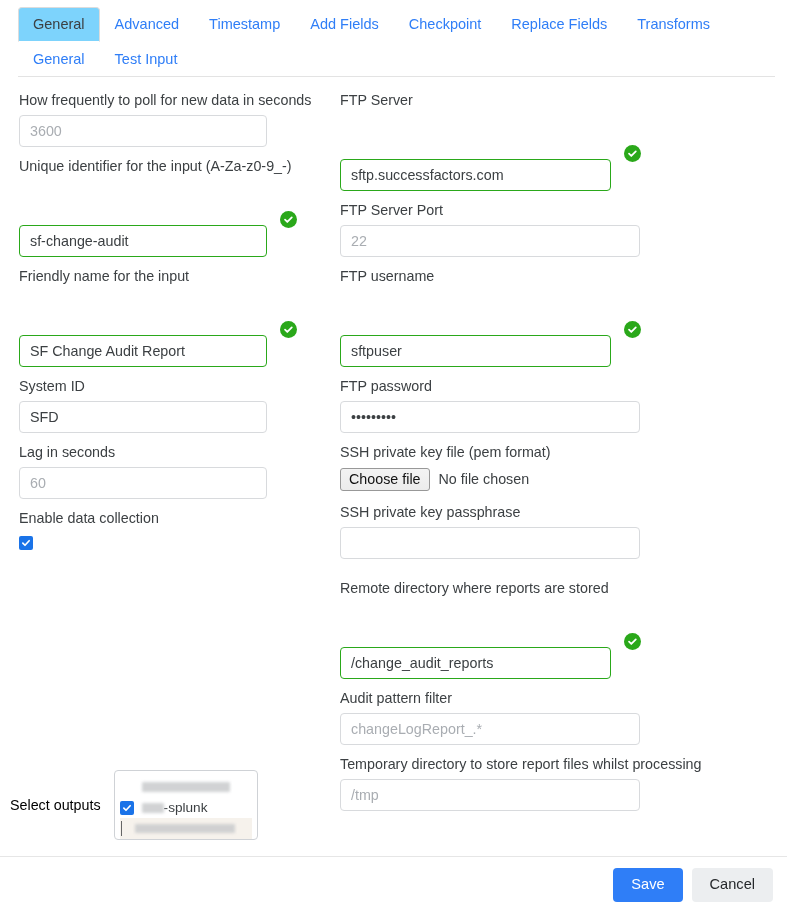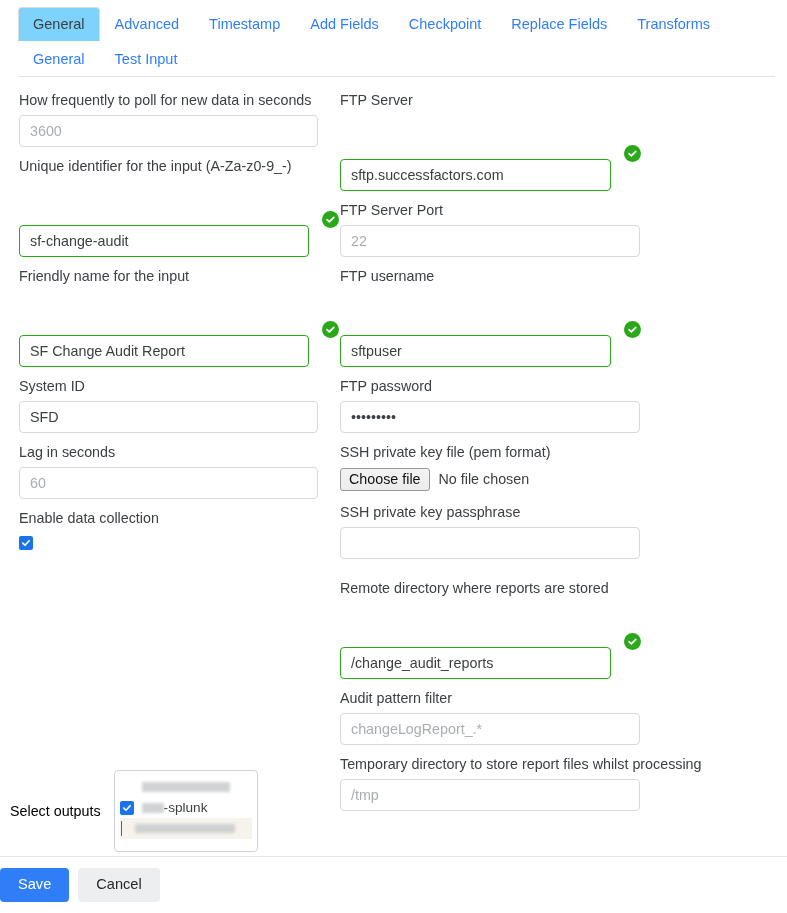--- a/index.html
+++ b/index.html
@@ -68,21 +68,21 @@
     padding: 0 10px;
     font-size: 14.3px;
     color: #3c4043;
     font-family: "Liberation Sans", sans-serif;
     background: #fff;
     outline: none;
   }
   input.txt::placeholder { color: #a9adb2; opacity: 1; }
   input.txt.valid { border: 1px solid #2aa81a; margin-top: 44px; }
 
-  .w-left { width: 299px; }
+  .w-left { width: 248px; }
   .w-right { width: 300px; }
   .w-right-valid { width: 271px; }
 
   .check-ok {
     width: 17px; height: 17px;
     border-radius: 50%;
     background: #2aa81a;
     margin-left: 13px;
     flex: 0 0 17px;
     display: flex; align-items: center; justify-content: center;
@@ -119,21 +119,21 @@
   
   .outputs-row {
     position: absolute;
     left: 10px;
     top: 770px;
     display: flex;
     align-items: center;
   }
   .outputs-label { font-size: 14.3px; color: #000000; margin-right: 13px; white-space: nowrap; }
   .outputs-box {
-    width: 144px; height: 82px;
+    width: 144px; height: 70px;
     border: 1px solid #cfd2d6;
     border-radius: 4px;
     background: #fff;
     padding: 5px 5px 5px 5px;
     overflow: hidden;
   }
   .out-item { display: flex; align-items: center; height: 21px; }
   .out-cb-ph { width: 14px; height: 14px; flex: 0 0 14px; }
   .out-cb {
     width: 14px; height: 14px; flex: 0 0 14px;
@@ -156,21 +156,21 @@
   .row-shade { background: #f6f2ec; }
   .caret-line { width: 1px; height: 15px; background:#666; margin-left:1px; }
 
   
   .footer-divider {
     position: absolute; left: 0; right: 0; top: 856px;
     height: 1px; background: #e6e6e6;
   }
   .footer {
     position: absolute; left: 0; right: 0; top: 857px; bottom: 0;
-    display: flex; align-items: center; 
+    display: flex; align-items: center; justify-content: flex-end;
     padding-right: 14px;
   }
   .btn {
     font-size: 14.6px;
     font-family: "Liberation Sans", sans-serif;
     border: none;
     border-radius: 4px;
     padding: 8px 18px 9px 18px;
     line-height: 17px;
     cursor: pointer;

